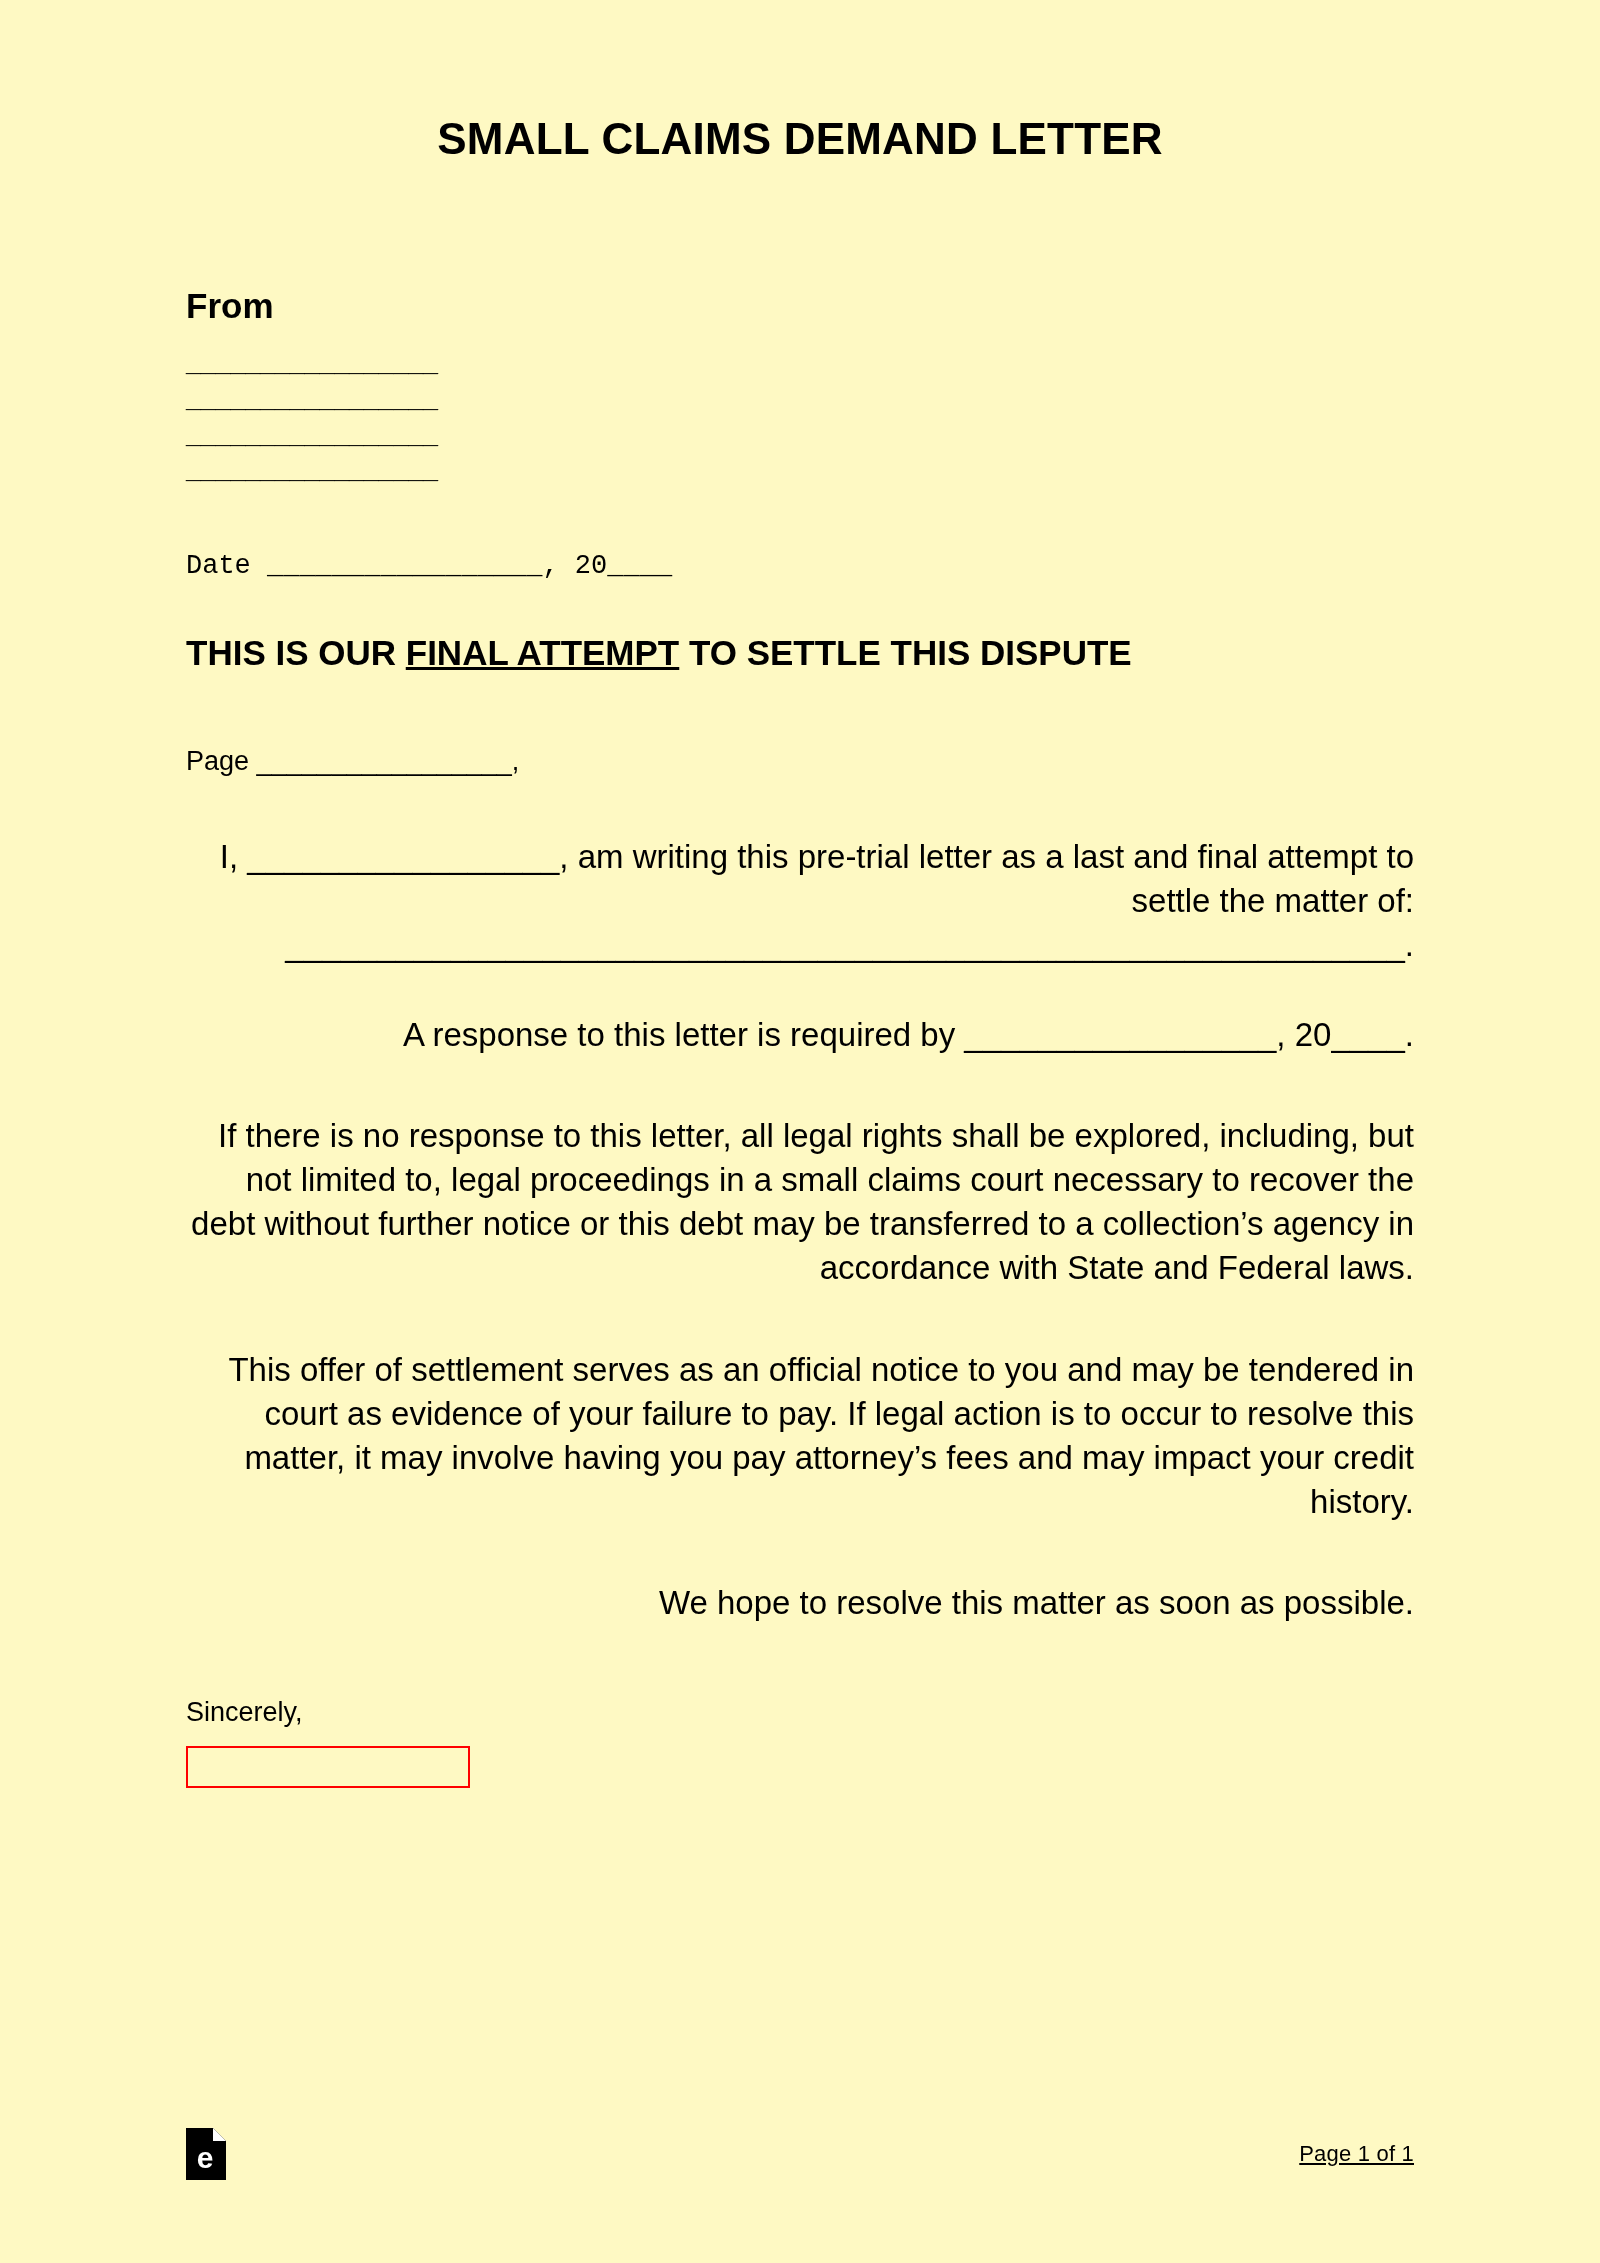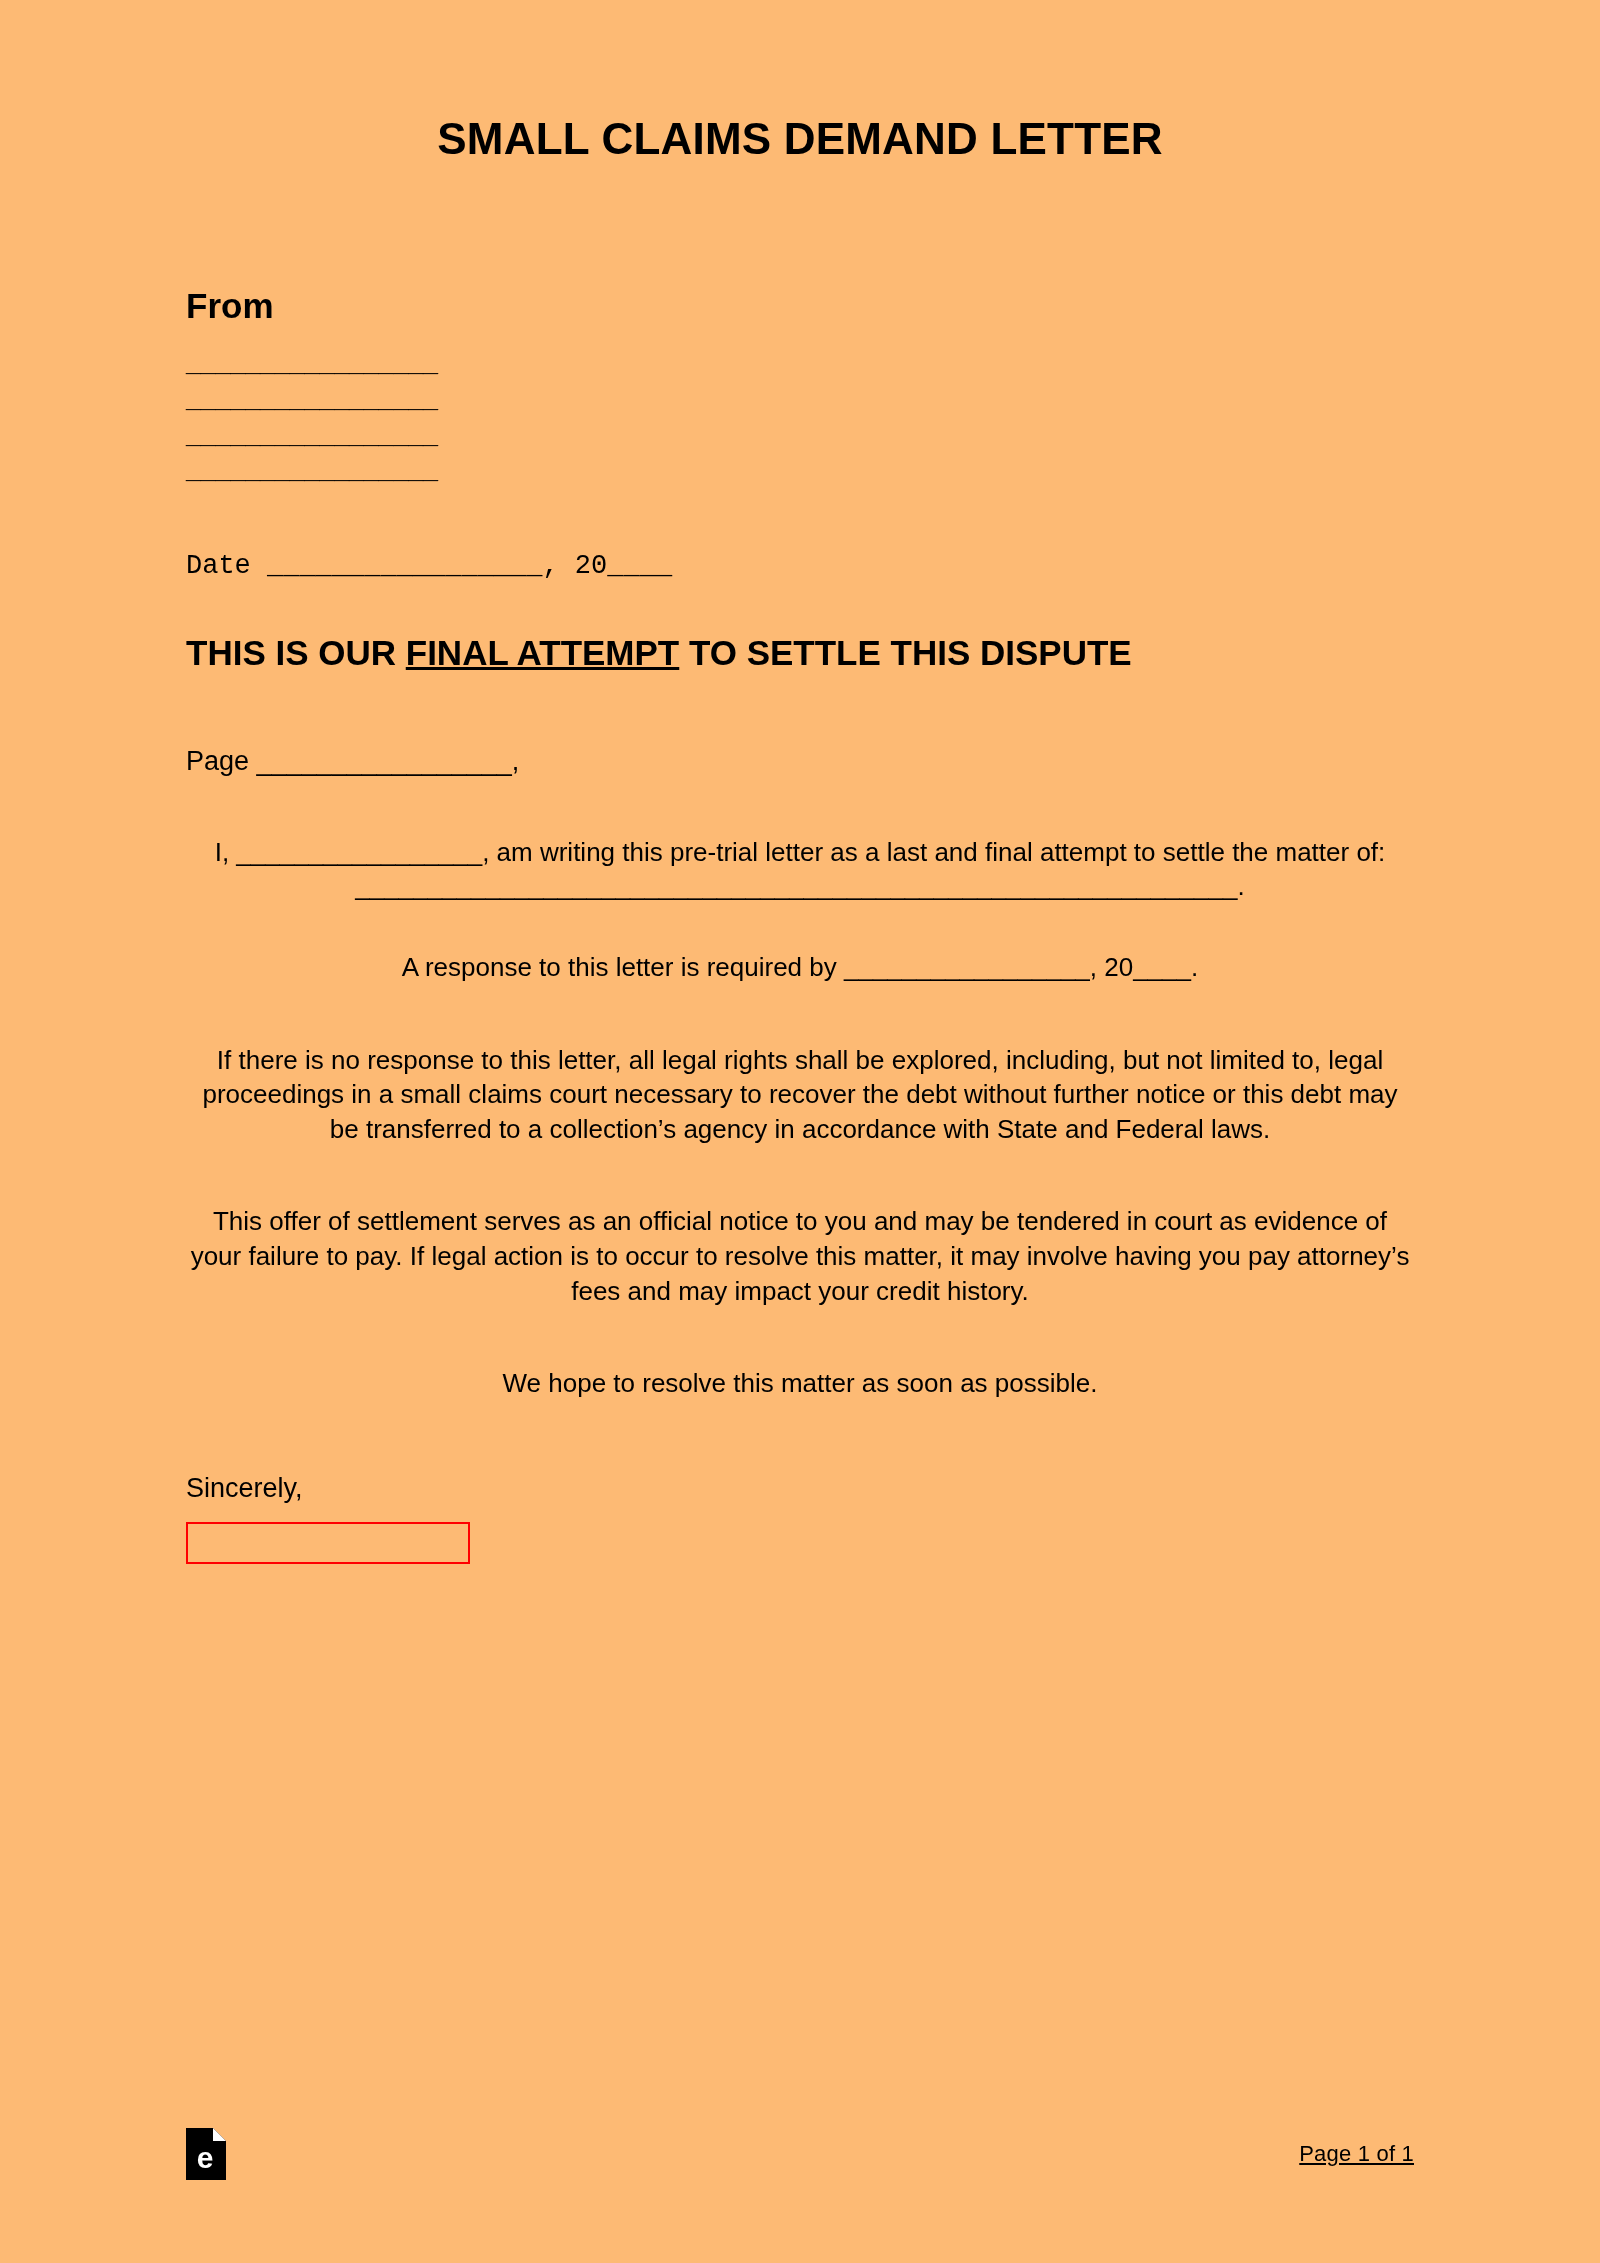--- a/index.html
+++ b/index.html
@@ -8,21 +8,21 @@
     background: #ffffff;
   }
   body {
     font-family: "Liberation Sans", sans-serif;
     color: #000000;
   }
   .page {
     position: relative;
     width: 1600px;
     height: 2263px;
-    background: #fdba74;
+    background: #fef9c3;
     box-sizing: border-box;
     overflow: hidden;
   }
   .content {
     position: absolute;
     left: 186px;
     top: 0;
     width: 1228px;
   }
 
@@ -77,24 +77,24 @@
 
   
   .dear-line {
     font-size: 27px;
     margin-top: 73px;
     white-space: pre;
   }
 
   
   .body-para {
-    font-size: 26px;
+    font-size: 33px;
     line-height: 1.33;
     margin-top: 58px;
-    text-align: center;
+    text-align: right;
   }
   .body-para.tight {
     margin-top: 46px;
   }
 
   
   .closing {
     font-size: 27px;
     margin-top: 72px;
   }

